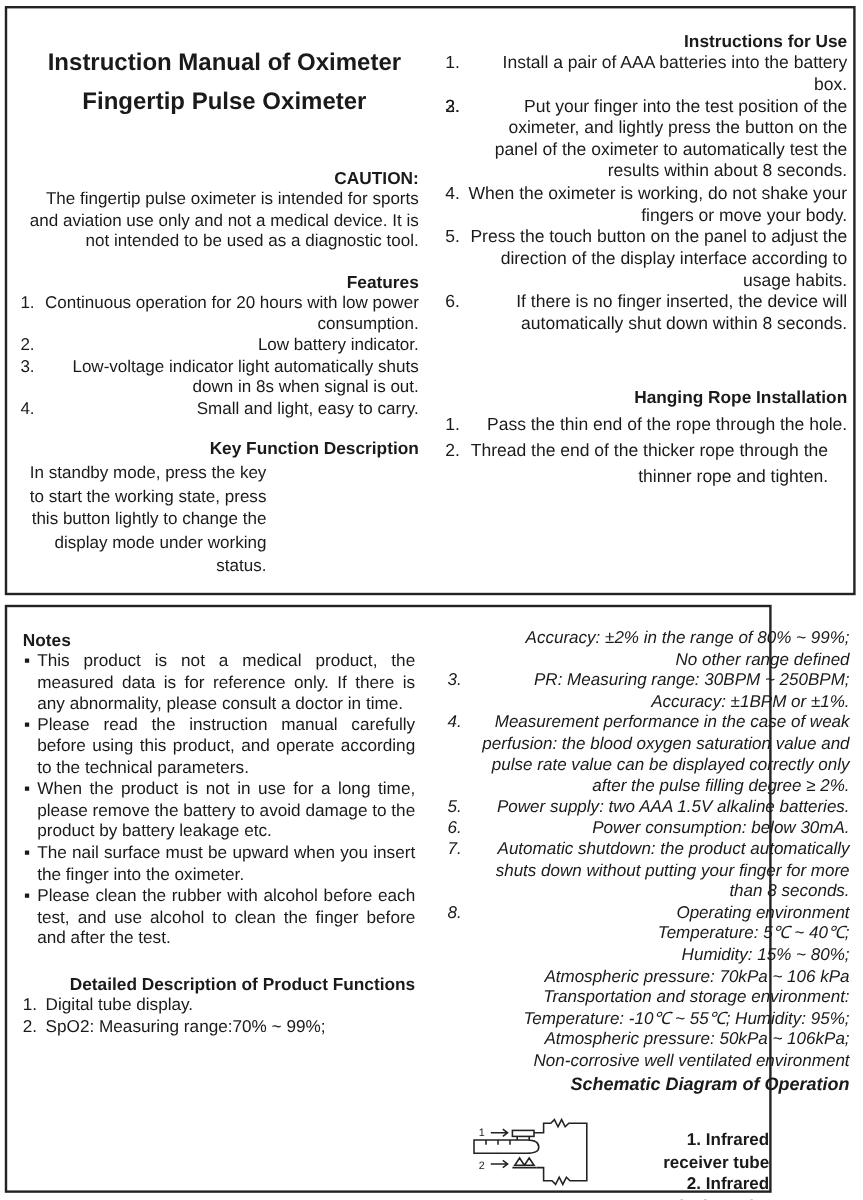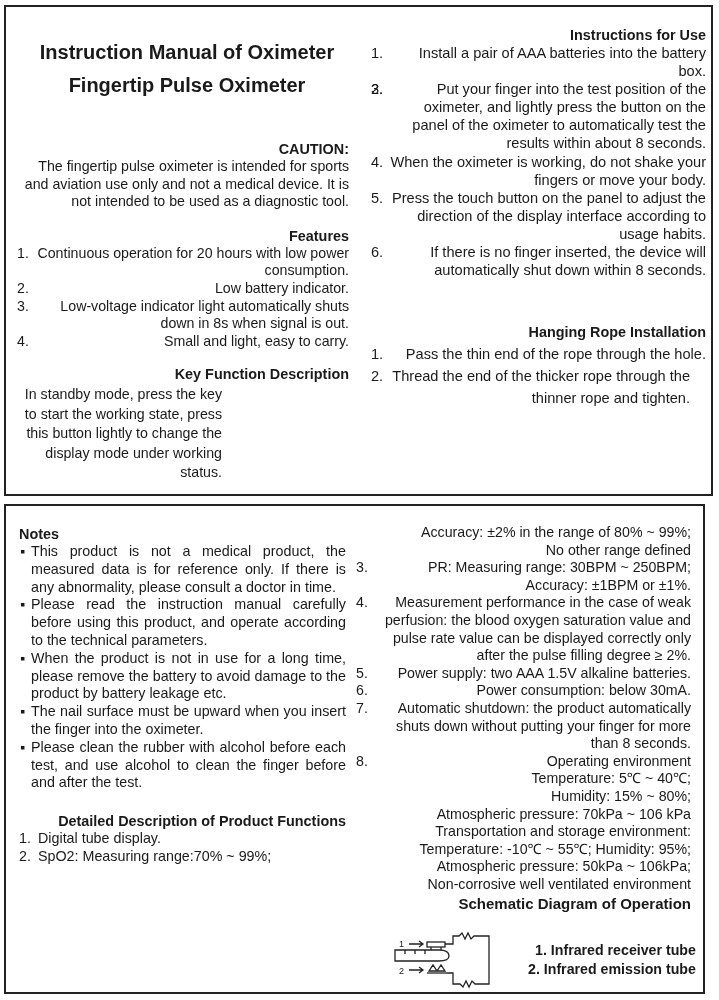--- a/index.html
+++ b/index.html
@@ -1,20 +1,20 @@
 <!DOCTYPE html>
 <html><head>
 <meta charset="utf-8">
 <style>
   html, body { margin: 0; padding: 0; background: #ffffff; }
   body { width: 719px; height: 1000px; position: relative; overflow: hidden;
          font-family: "Liberation Sans", sans-serif; color: #1a1a1a; }
   .box { position: absolute; border: 2px solid #222; box-sizing: border-box; }
   #box-top { left: 4px; top: 5px; width: 709px; height: 491px; }
-  #box-bottom { left: 4px; top: 504px; width: 701px; height: 490px; }
+  #box-bottom { left: 4px; top: 504px; width: 639px; height: 490px; }
   .col { position: absolute; font-size: 14.2px; line-height: 17.6px; text-align: right; }
   .title { position: absolute; left: 0; width: 350px; text-align: center; font-weight: bold; font-size: 20px; }
   h3 { margin: 0; font-size: 14.4px; font-weight: bold; line-height: 18px; }
   p { margin: 0; }
   ol, ul { margin: 0; padding: 0; list-style: none; }
   .num-item { position: relative; padding-left: 19px; }
   .num-item .n { position: absolute; left: 0; top: 0; }
   .bul-item { position: relative; padding-left: 12px; }
   .bul-item .b { position: absolute; left: 1px; top: 0; }
   .gap { height: 16px; }
@@ -76,21 +76,21 @@
       <li class="bul-item"><span class="b">▪</span><span>The nail surface must be upward when you insert the finger into the oximeter.</span></li>
       <li class="bul-item"><span class="b">▪</span><span>Please clean the rubber with alcohol before each test, and use alcohol to clean the finger before and after the test.</span></li>
     </ul>
 
     <div style="height:20px"></div>
     <h3 style="text-align:right">Detailed Description of Product Functions</h3>
     <div class="num-item" style="text-align:left"><span class="n" style="left:0">1.</span><span>Digital tube display.</span></div>
     <div class="num-item" style="text-align:left"><span class="n">2.</span><span>SpO2: Measuring range:70% ~ 99%;</span></div>
   </div>
 
-  <div class="col" style="left:350px; top:18px; width:335px; font-size:14.2px; line-height:17.6px;">
+  <div class="col" style="left:367px; top:18px; width:335px; font-size:14.2px; line-height:17.6px;font-style:italic;">
     <p style="padding-left:3px">Accuracy: ±2% in the range of 80% ~ 99%;</p>
     <p>No other range defined</p>
     <ol>
       <li class="num-item"><span class="n">3.</span><span>PR: Measuring range: 30BPM ~ 250BPM;</span><br><span>Accuracy: ±1BPM or  ±1%.</span></li>
       <li class="num-item"><span class="n">4.</span><span>Measurement performance in the case of weak perfusion: the blood oxygen saturation value and pulse rate value can be displayed correctly only after the pulse filling degree ≥ 2%.</span></li>
       <li class="num-item"><span class="n">5.</span><span>Power supply: two AAA 1.5V alkaline batteries.</span></li>
       <li class="num-item"><span class="n">6.</span><span>Power consumption: below 30mA.</span></li>
       <li class="num-item"><span class="n">7.</span><span>Automatic shutdown: the product automatically shuts down without putting your finger for more than 8 seconds.</span></li>
       <li class="num-item">
         <span class="n">8.</span>

